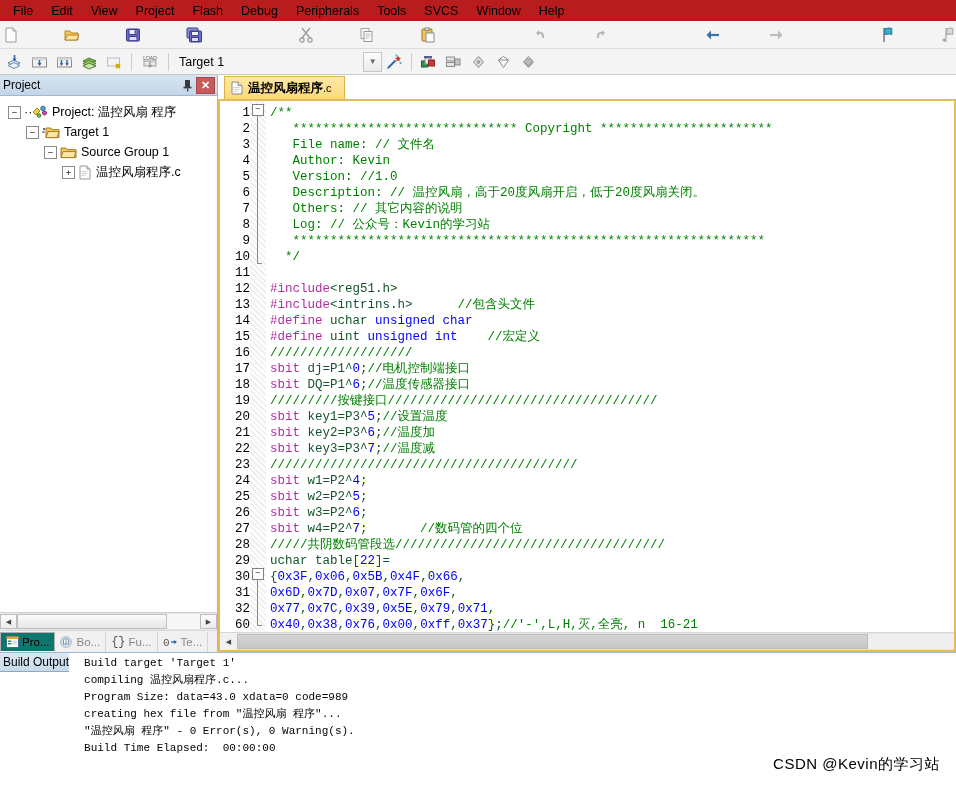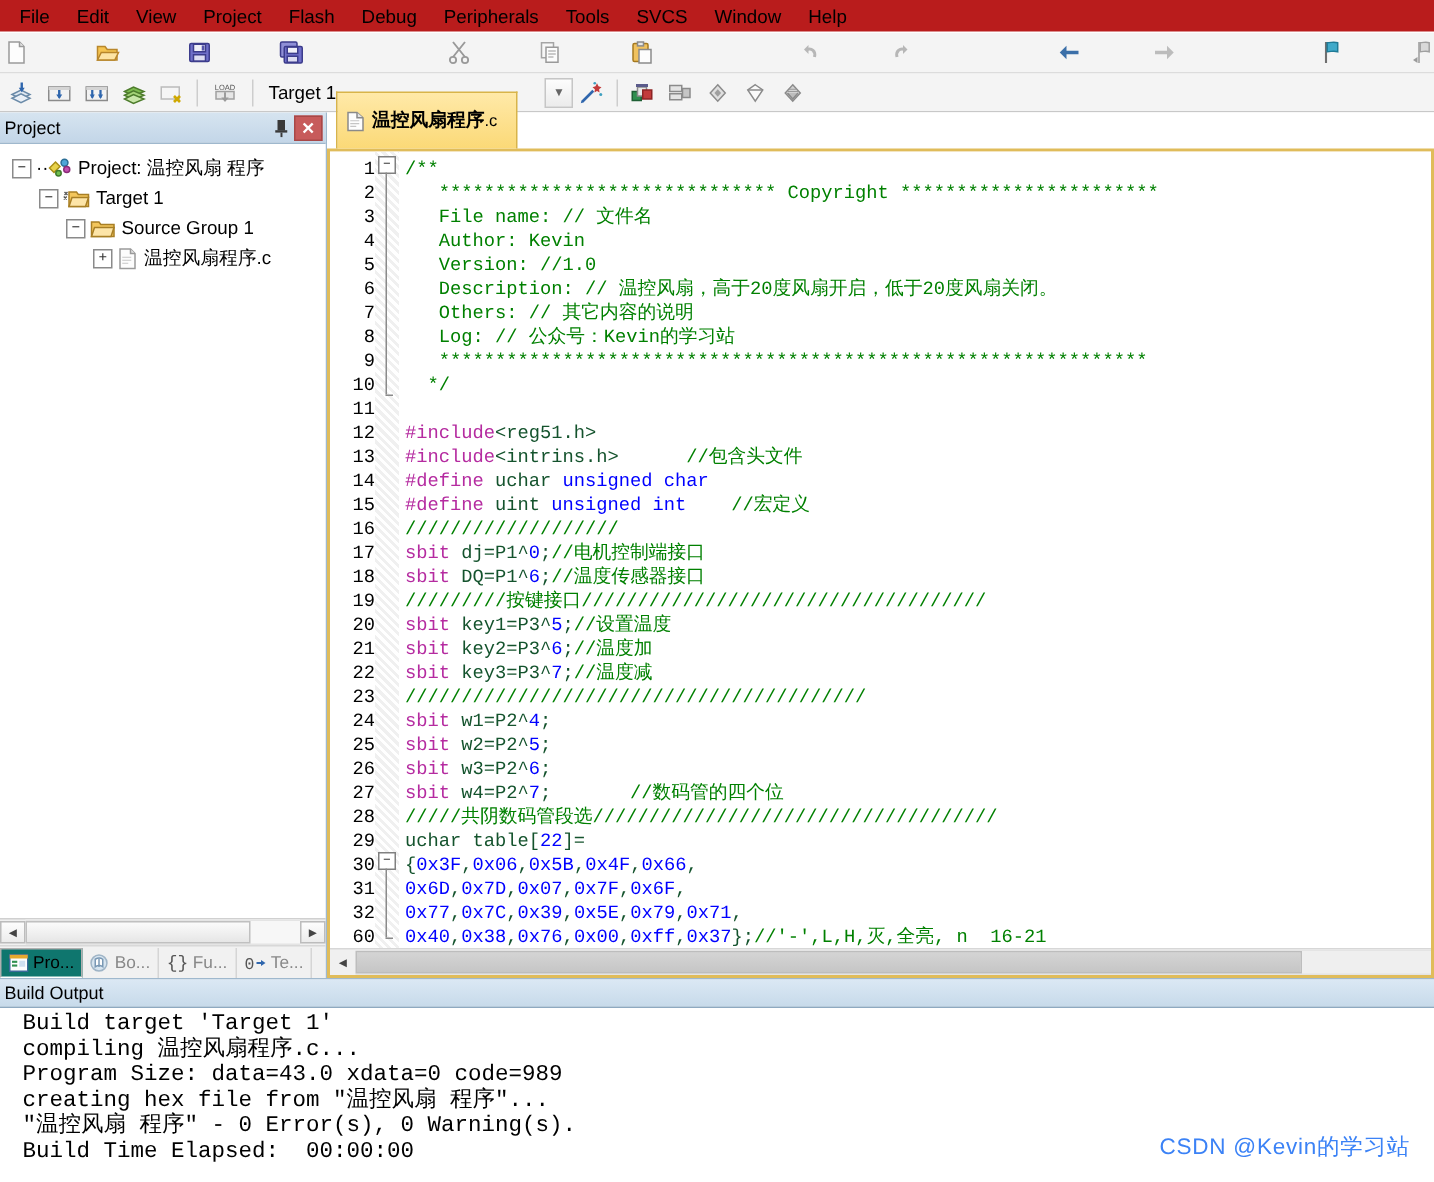--- a/index.html
+++ b/index.html
@@ -250,21 +250,21 @@
   }
   .tabstrip {
     height: 24px;
     background: #ffffff;
     display: flex;
     align-items: flex-end;
     padding-left: 6px;
     box-sizing: border-box;
   }
   .doctab {
-    height: 38px;
+    height: 23px;
     display: flex;
     align-items: center;
     padding: 0 12px 0 6px;
     background: linear-gradient(#ffe9a8,#fbd977);
     border: 1px solid #d8b44a;
     border-bottom: none;
     font-size: 12.5px;
     position: relative;
     box-sizing: border-box;
   }
@@ -352,51 +352,51 @@
     display: flex;
     align-items: center;
     border-top: 1px solid #d7d7d7;
     flex: none;
   }
 
   
   .build-panel {
     height: 130px;
     display: flex;
-    flex-direction: column;
+    flex-direction: row;
     border-top: 1px solid #9fb8cd;
     background: #fff;
     box-sizing: border-box;
   }
   .build-title {
     height: 19px;
     background: linear-gradient(#dbe8f4,#c7daea);
     display: flex;
     align-items: center;
     padding-left: 3px;
     font-size: 12px;
     border-bottom: 1px solid #8ea9c0;
     box-sizing: border-box;
     flex: none;
   }
   .build-body {
     flex: 1;
     background: #ffffff;
     font-family: "Liberation Mono", "DejaVu Sans Mono", monospace;
-    font-size: 15px;
+    font-size: 11px;
     line-height: 17px;
     padding: 2px 0 0 15px;
     overflow: hidden;
     white-space: pre;
   }
   .watermark {
     position: absolute;
     right: 16px;
     bottom: 14px;
-    color: #3b82f6;
+    color: #000000;
     font-size: 15px;
     letter-spacing: 0.5px;
     user-select: none;
   }
 </style>
 </head>
 <body>
 
 <div class="menubar">
   <div class="menu-item">File</div>

